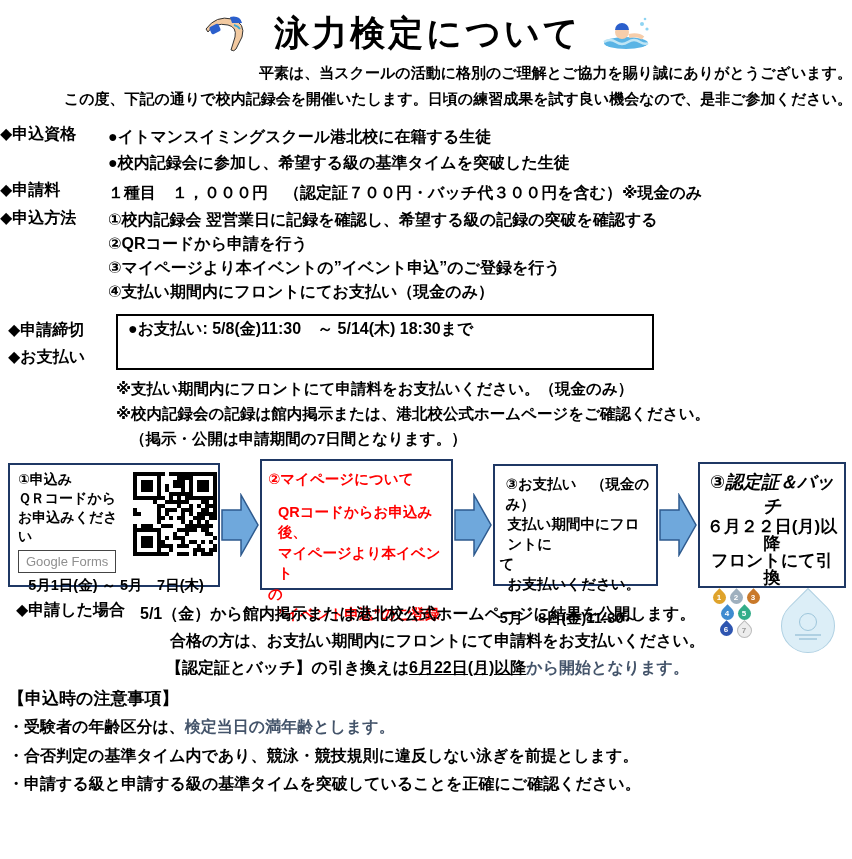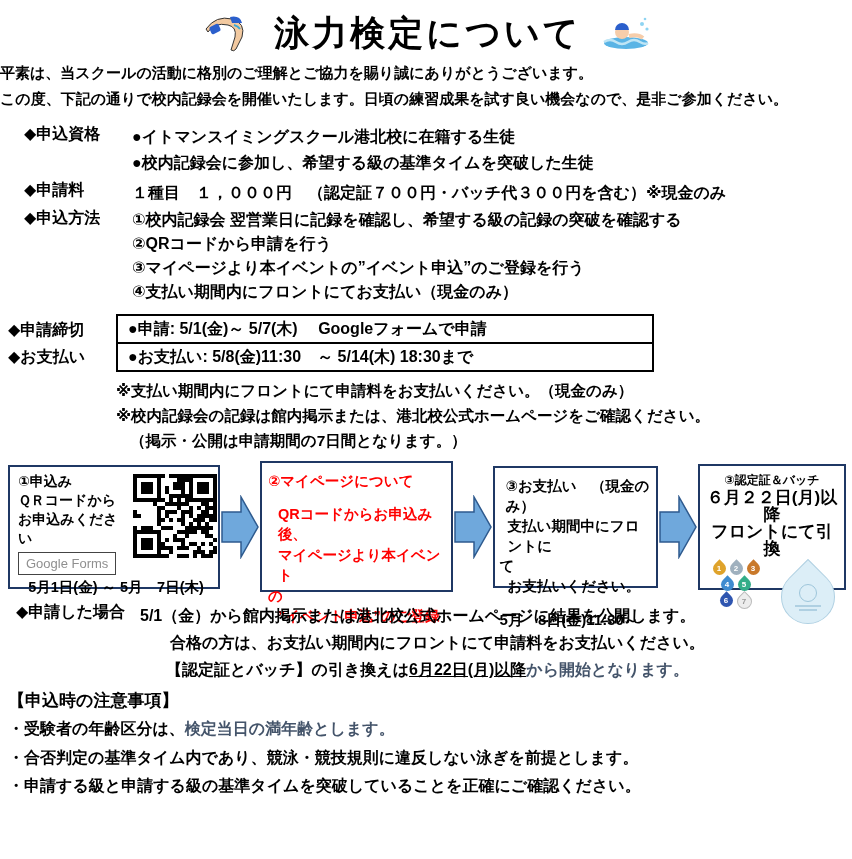--- a/index.html
+++ b/index.html
@@ -3,23 +3,23 @@
 <meta charset="utf-8">
 <style>
   html,body{margin:0;padding:0;background:#fff;}
   .page{width:852px;height:859px;background:#fff;overflow:hidden;position:relative;
         font-family:"Liberation Sans","DejaVu Sans",sans-serif;font-weight:bold;color:#000;}
   
   .title-row{display:flex;justify-content:center;align-items:center;gap:20px;padding-top:8px;height:50px;}
   .title{font-size:35px;letter-spacing:3px;}
   .hicon{flex-shrink:0;}
   
-  .intro{text-align:left;font-size:15px;line-height:26px;margin-top:2px;}
-  
-  .sec{display:flex;margin-left:24px;}
+  .intro{text-align:right;font-size:15px;line-height:26px;margin-top:2px;}
+  
+  .sec{display:flex;margin-left:0;}
   .sec-label{width:108px;font-size:16px;flex-shrink:0;}
   .sec-content{font-size:16px;}
   .qual{margin-top:12px;} .qual .sec-content div{line-height:26px;}
   .fee{margin-top:4px;} .fee .sec-content{line-height:26px;}
   .method{margin-top:2px;} .method .sec-content div{line-height:24px;}
   
   .deadline{display:flex;margin-left:8px;margin-top:10px;}
   .dl-labels{width:108px;flex-shrink:0;font-size:16px;line-height:27px;padding-top:2px;}
   .dl-table{border:2px solid #000;width:534px;}
   .dl-row{font-size:16px;padding:2px 10px;line-height:22px;}
@@ -40,21 +40,21 @@
   .qr div{position:absolute;width:4px;height:4px;background:#000;}
   .b1-date{text-align:center;font-size:14.5px;margin-top:3px;}
   .fbox2{width:198px;height:131px;color:#FF0000;font-size:14.5px;padding:8px 6px;line-height:20.5px;}
   .fbox2 .t{margin-bottom:12px;}
   .fbox2 .in{padding-left:10px;}
   .fbox3{width:170px;height:122px;font-size:14.5px;padding:8px 5px;line-height:20px;}
   .fbox3 .t{padding-left:6px;}
   .fbox3 .in{padding-left:8px;}
   .fbox3 .date{margin-top:14px;font-size:15px;}
   .fbox4{width:150px;height:126px;padding:6px 3px;text-align:center;}
-  .fbox4 .t{font-size:12px;}
+  .fbox4 .t{font-size:18px;font-style:italic;}
   .fbox4 .s{font-size:17px;line-height:17px;}
   .b4-bottom{display:flex;justify-content:center;margin-top:5px;}
   .badge-grid{width:66px;}
   .badge-row{display:flex;justify-content:center;gap:4px;margin-bottom:3px;}
   .drop{width:13px;height:13px;border-radius:0 50% 50% 50%;transform:rotate(45deg);
         display:flex;align-items:center;justify-content:center;}
   .drop span{transform:rotate(-45deg);font-size:8px;font-weight:bold;color:#fff;line-height:1;}
   .c1{background:#DFA32B;} .c2{background:#9FB0BE;} .c3{background:#C9792A;}
   .c4{background:#3F8CD0;} .c5{background:#33AD89;} .c6{background:#2E55B0;}
   .c7{background:#EDEDED;border:1px solid #BBB;} .c7 span{color:#999;}
@@ -135,21 +135,20 @@
       <div>④支払い期間内にフロントにてお支払い（現金のみ）</div>
     </div>
   </div>
 
   <div class="deadline">
     <div class="dl-labels">
       <div>◆申請締切</div>
       <div>◆お支払い</div>
     </div>
     <div class="dl-table">
-      <div class="dl-row first">●申請: 5/1(金)～ 5/7(木)　 Googleフォームで申請</div>
       <div class="dl-row">●お支払い: 5/8(金)11:30　～ 5/14(木) 18:30まで</div>
     </div>
   </div>
 
   <div class="notes">
     <div>※支払い期間内にフロントにて申請料をお支払いください。（現金のみ）</div>
     <div>※校内記録会の記録は館内掲示または、港北校公式ホームページをご確認ください。</div>
     <div class="indent">（掲示・公開は申請期間の7日間となります。）</div>
   </div>
 

